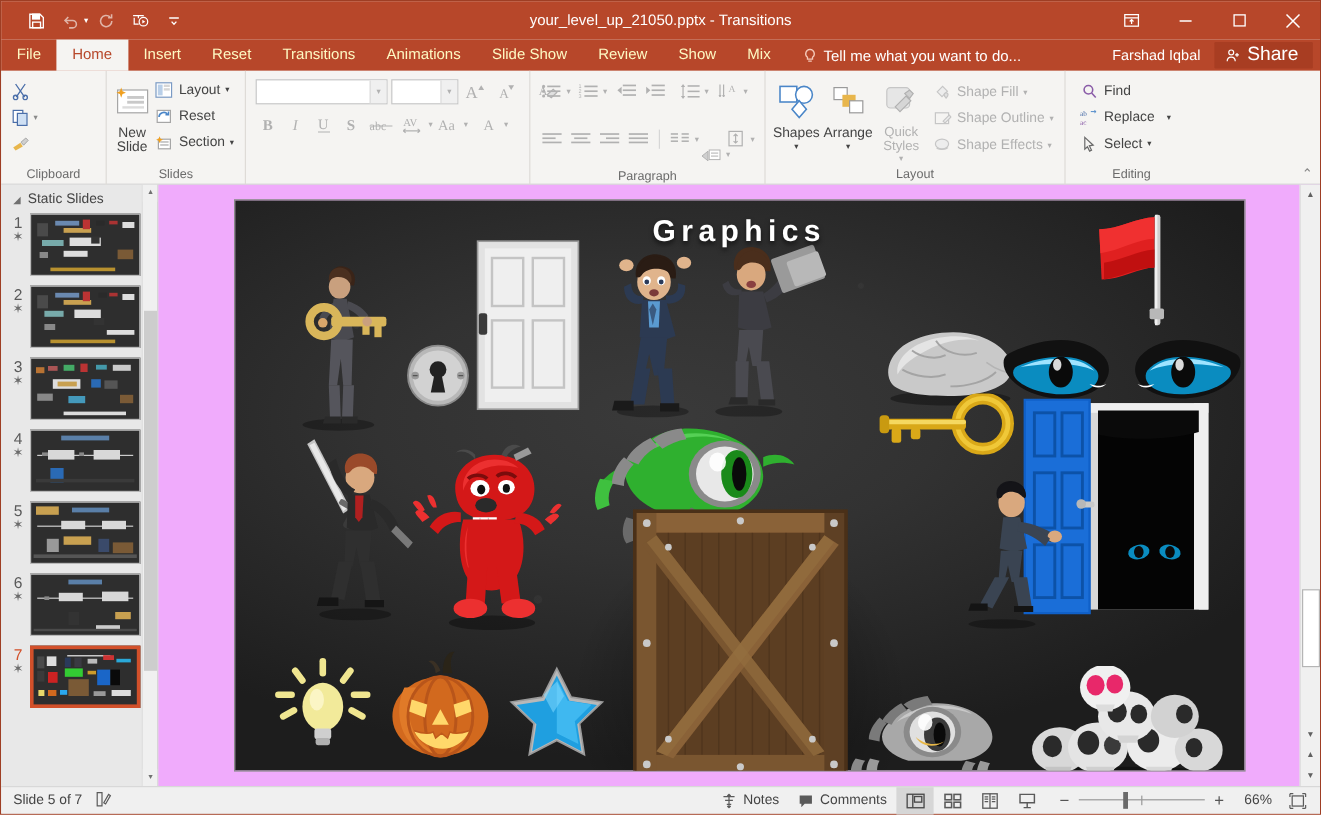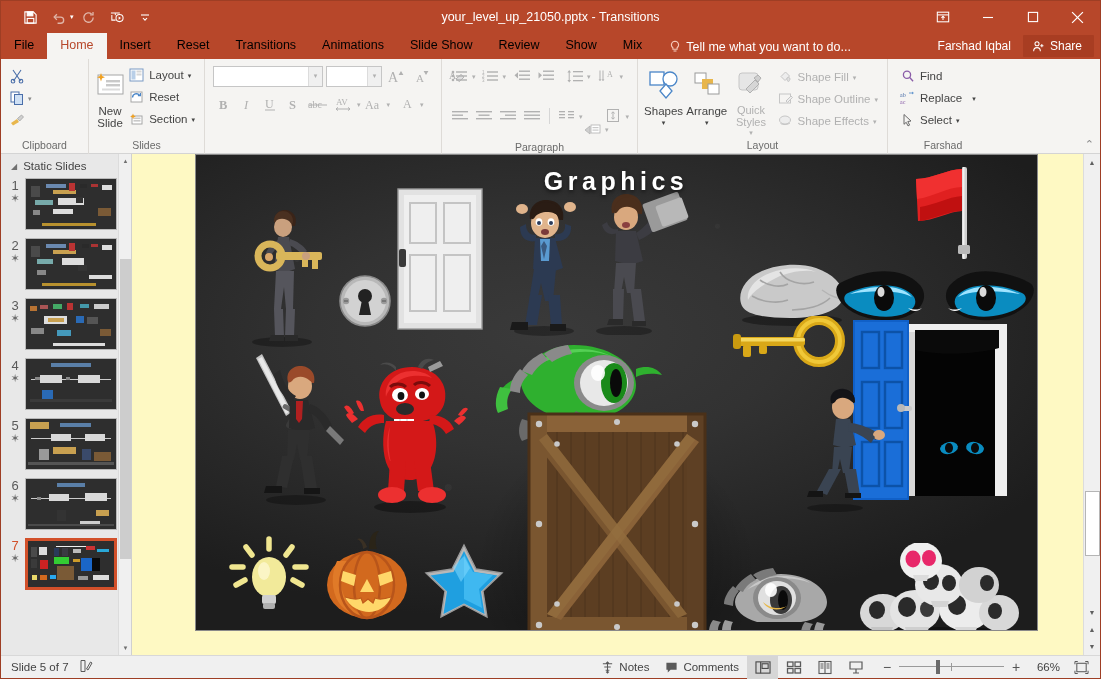--- a/index.html
+++ b/index.html
@@ -45,38 +45,38 @@
     display: flex; align-items: center; justify-content: center;
     color: #ffffff;
   }
 
   
   .tabbar {
     height: 26px; background: #b7472a;
     display: flex; align-items: flex-end; position: relative; flex: none;
   }
   .tab {
-    font-size: 12.5px; color: #000000;
+    font-size: 12.5px; color: #fef9c3;
     padding: 4px 13px 5px 13px; line-height: 17px;
     white-space: nowrap;
   }
   .tab.active { background: #f5f4f2; color: #b7472a; }
   .tellme {
     display: flex; align-items: center; gap: 5px;
     font-size: 12.5px; color: #ffffff; padding: 4px 10px 5px 14px;
   }
   .tellme .bulb { color: #f5c8b8; display: flex; }
   .account {
     margin-left: auto; display: flex; align-items: center;
     padding-bottom: 2px; padding-right: 6px; gap: 0px;
   }
   .account-name { font-size: 12px; color: #ffffff; padding: 3px 12px; }
   .share-btn {
     display: flex; align-items: center; gap: 5px;
-    font-size: 12px; color: #ffffff;
+    font-size: 16px; color: #ffffff;
     background: #a83d22; padding: 4px 12px 4px 9px;
     border-radius: 1px; height: 22px;
   }
 
   
   .ribbon {
     height: 95px; background: #f5f4f2;
     border-bottom: 1px solid #d4d4d4;
     display: flex; flex: none; position: relative;
   }
@@ -174,22 +174,22 @@
   }
   .sb-arrow {
     width: 13px; height: 14px; display: flex;
     align-items: center; justify-content: center;
     font-size: 6px; color: #707070; background: #f0f0f0;
   }
   .sb-thumb { position: absolute; left: 1px; width: 11px; background: #cdcdcd; }
 
   
   .editarea {
-    flex: 1; position: relative; background: #fef9c3;
-    display: flex; align-items: flex-start; justify-content: center;
+    flex: 1; position: relative; background: #f0abfc;
+    display: flex; align-items: center; justify-content: center;
     min-width: 0;
   }
   .slide-wrap { position: relative; }
   .slide {
     width: 843px; height: 477px;
     background:
       radial-gradient(ellipse 70% 60% at 42% 38%, #3a3a3a 0%, #323232 40%, #262626 75%, #1d1d1d 100%);
     position: relative; overflow: hidden;
     border: 1px solid #8a8a8a;
   }
@@ -748,21 +748,21 @@
             <span class="ic">
                 <svg width="14" height="14" viewBox="0 0 14 14" fill="none" stroke="#6a6a6a" stroke-width="1">
                   <path d="M3 1.5l7 6.5-3.2.5 1.8 3.6-1.6.8-1.8-3.6-2.2 2z"></path>
                 </svg>
               </span>
             <span>Select</span>
             <span class="caretdown">▾</span>
           </div>
         </div>
       </div>
-      <div class="rgroup-label">Farshad</div>
+      <div class="rgroup-label">Editing</div>
     </div>
 
     <div class="ribbon-collapse">⌃</div>
   </div>
 
   <div class="main">
 
     <div class="slidepanel">
       <div class="section-head">
         <span class="tri">◢</span>

